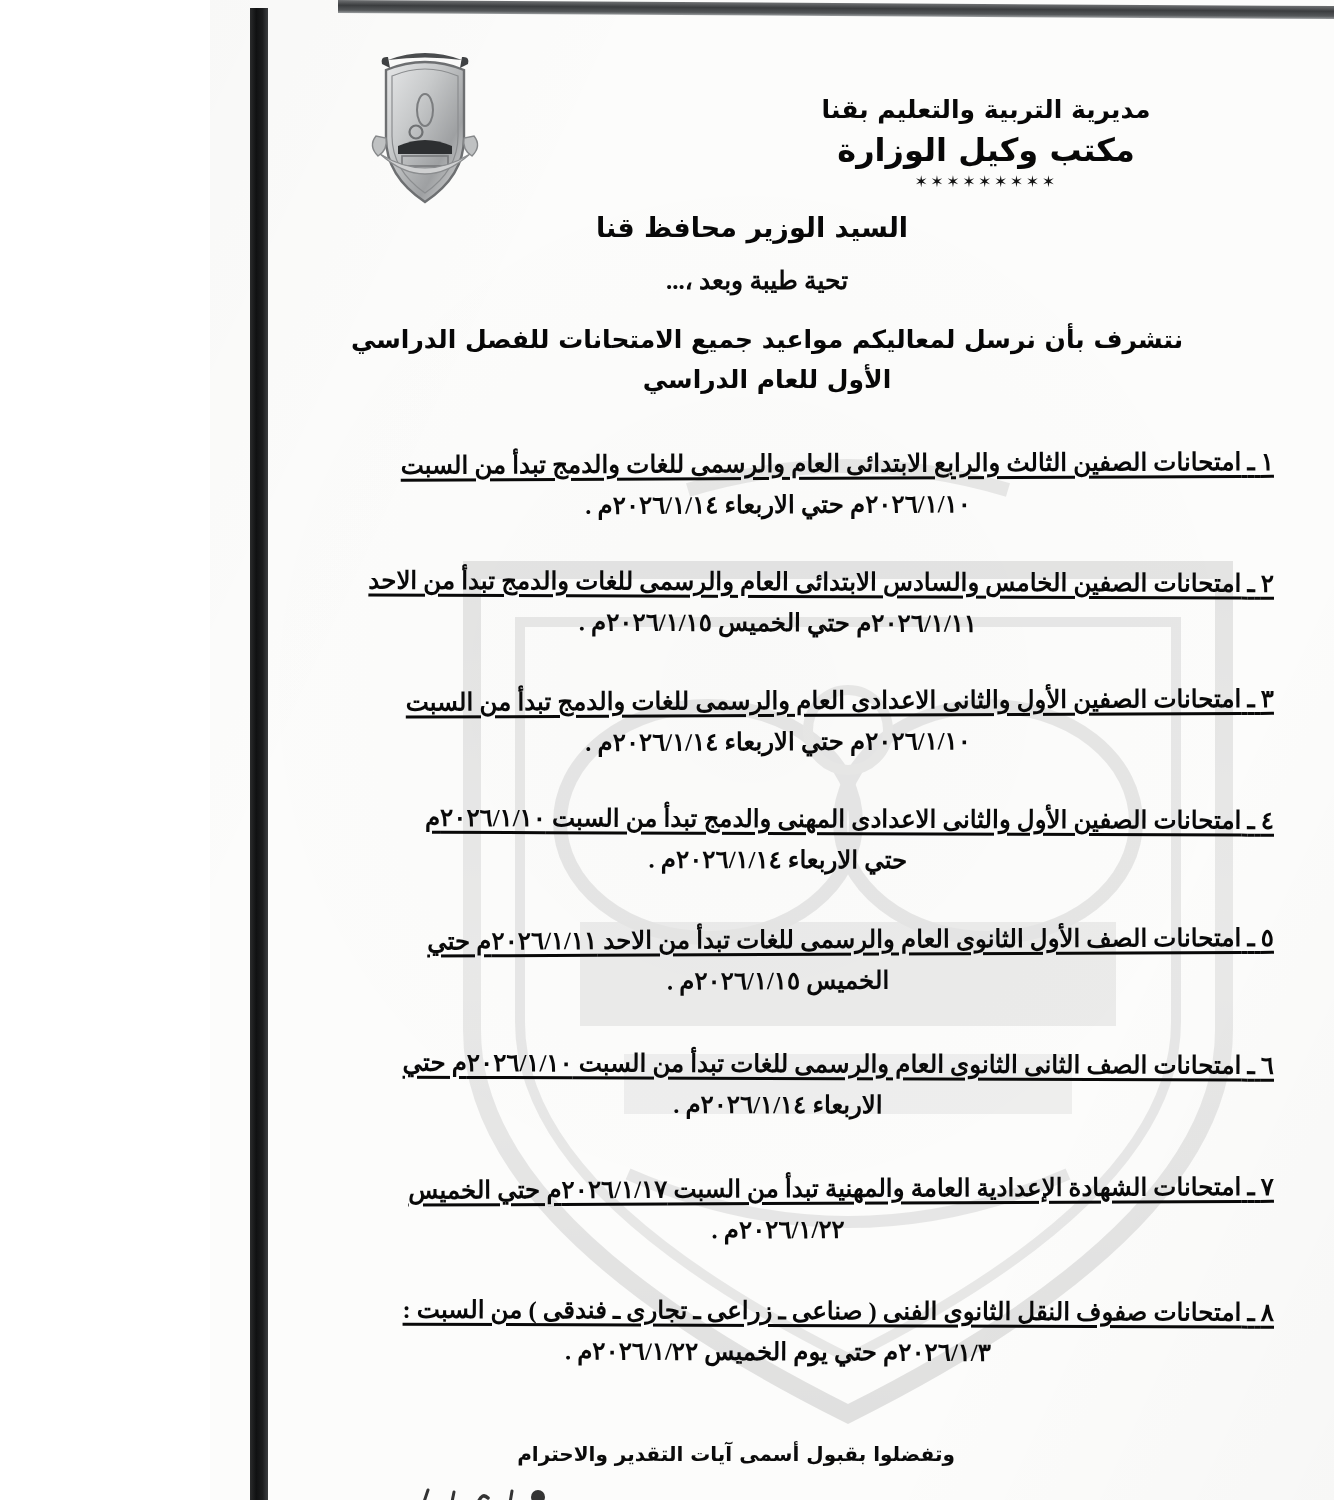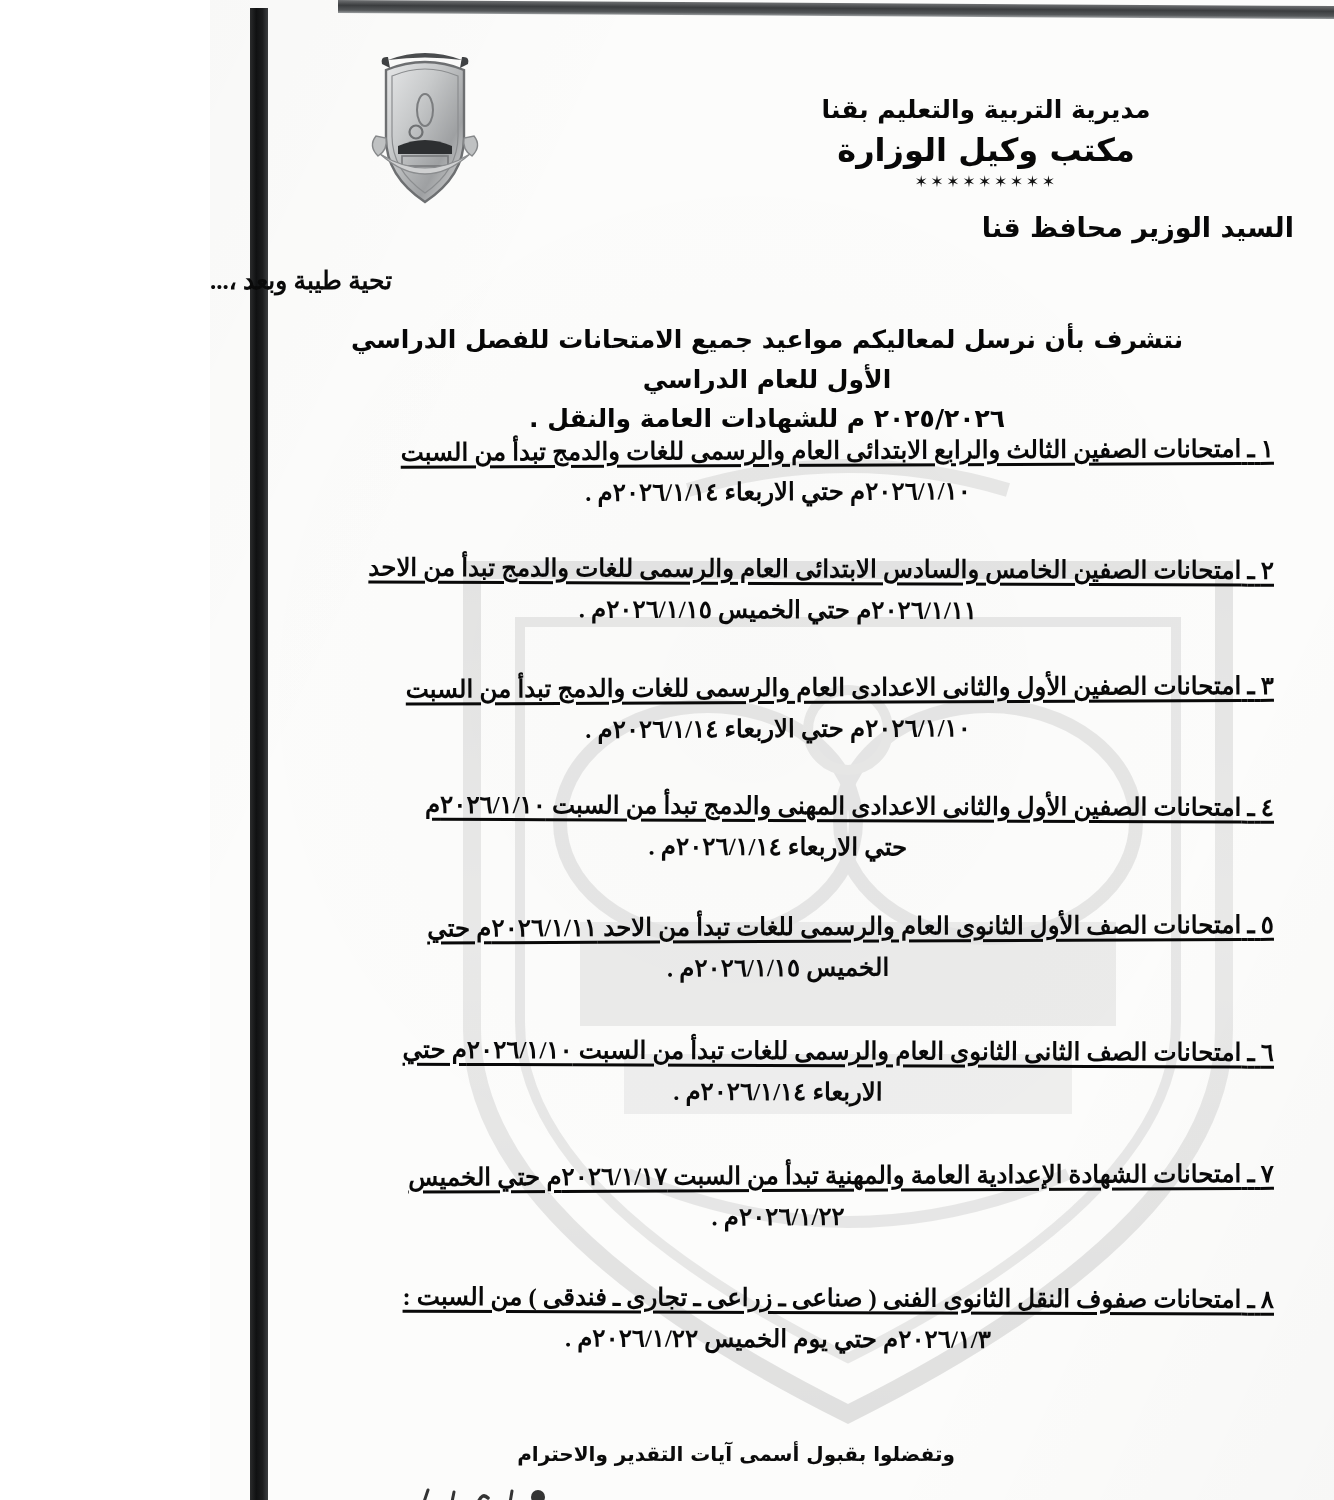--- a/index.html
+++ b/index.html
@@ -121,31 +121,32 @@
     margin-top: -2px;
     color: #111;
     font-family: "DejaVu Sans", sans-serif;
   }
 
   
   .salutation {
     position: absolute;
     left: 0; right: 0;
     top: 212px;
+    text-align: center;
     font-family: "DejaVu Sans", "Liberation Sans", sans-serif;
     font-weight: 700;
     font-size: 27px;
     color: #080808;
     padding-right: 40px;
   }
   .greeting {
     position: absolute;
     left: 0; right: 0;
     top: 266px;
-    text-align: left;
+    text-align: center;
     font-family: "Liberation Serif", "DejaVu Serif", serif;
     font-weight: 700;
     font-size: 25px;
     color: #0a0a0a;
     padding-right: 30px;
   }
 
   .intro {
     position: absolute;
     left: 110px;
@@ -157,21 +158,21 @@
     font-size: 25px;
     line-height: 1.58;
     color: #070707;
   }
 
   
   .items {
     position: absolute;
     left: 72px;
     right: 60px;
-    top: 432px;
+    top: 445px;
   }
   .item {
     margin-bottom: 14px;
     font-family: "Liberation Serif", "DejaVu Serif", serif;
     font-weight: 700;
     font-size: 24.5px;
     line-height: 1.52;
     color: #090909;
     text-align: justify;
     text-justify: inter-word;
@@ -282,21 +283,20 @@
       <div class="lh-line">مديرية التربية والتعليم بقنا</div>
       <div class="lh-line l2">مكتب وكيل الوزارة</div>
       <div class="lh-stars">✶✶✶✶✶✶✶✶✶</div>
     </div>
 
     <div class="salutation">السيد الوزير محافظ قنا</div>
     <div class="greeting">تحية طيبة وبعد ،...</div>
 
     <div class="intro">
       <div>نتشرف بأن نرسل لمعاليكم مواعيد جميع الامتحانات للفصل الدراسي الأول للعام الدراسي</div>
-      <div>٢٠٢٥/٢٠٢٦ م للشهادات العامة والنقل .</div>
     </div>
 
     <div class="items">
 
       <div class="item i1 skew-a">
         <span class="lead"><span>١</span> <span>ـ</span> <span>امتحانات الصفين الثالث والرابع الابتدائى العام والرسمى للغات والدمج تبدأ من السبت</span></span>
         <span class="line2">٢٠٢٦/١/١٠م حتي الاربعاء ٢٠٢٦/١/١٤م .</span>
       </div>
 
       <div class="item i2 skew-b">

